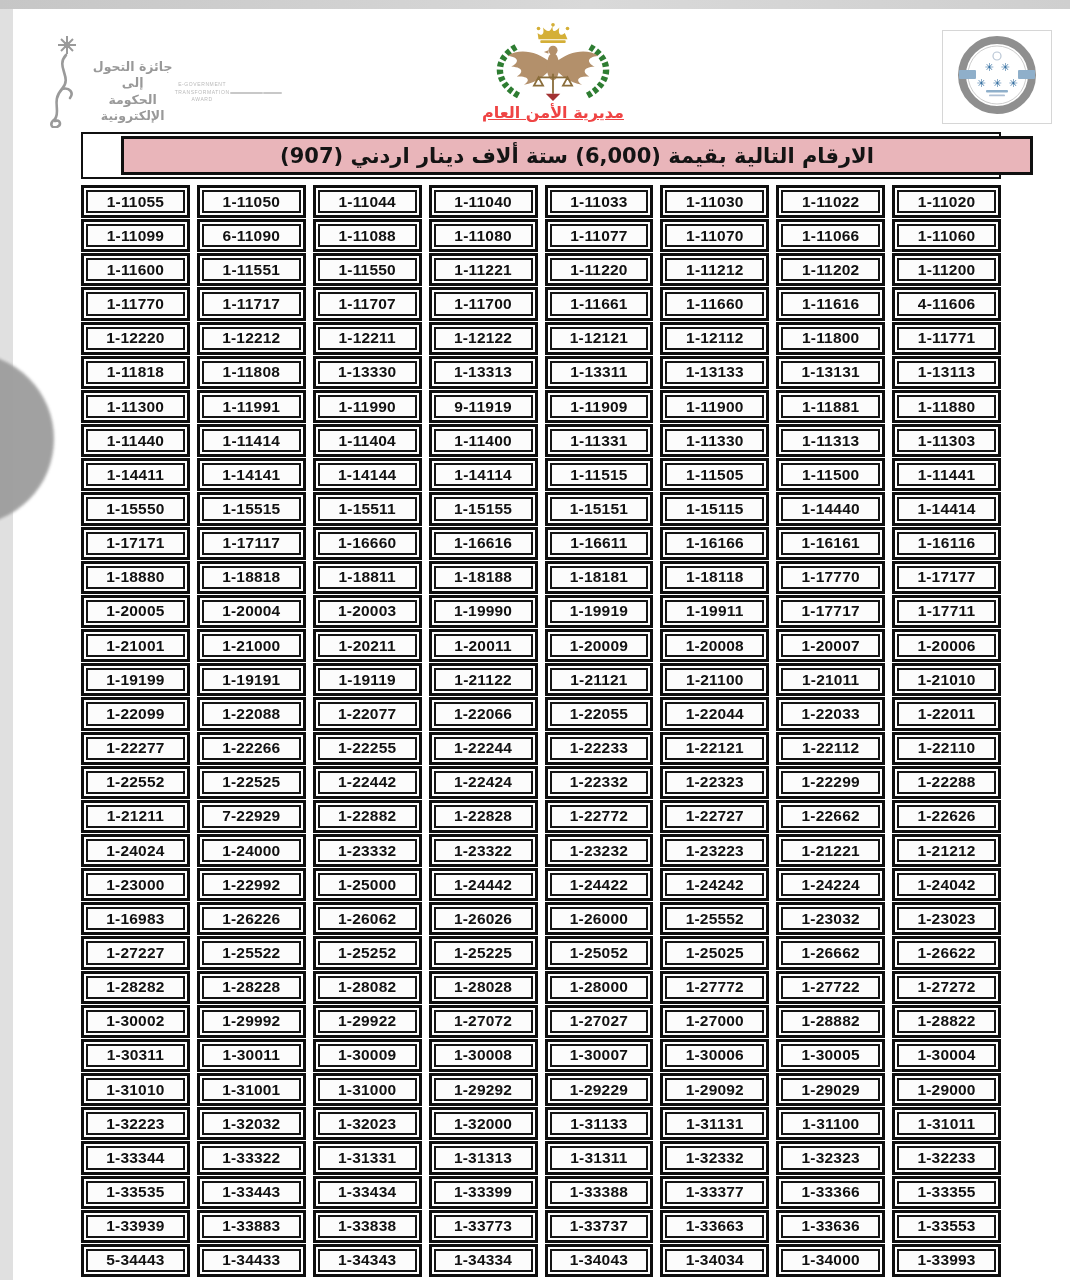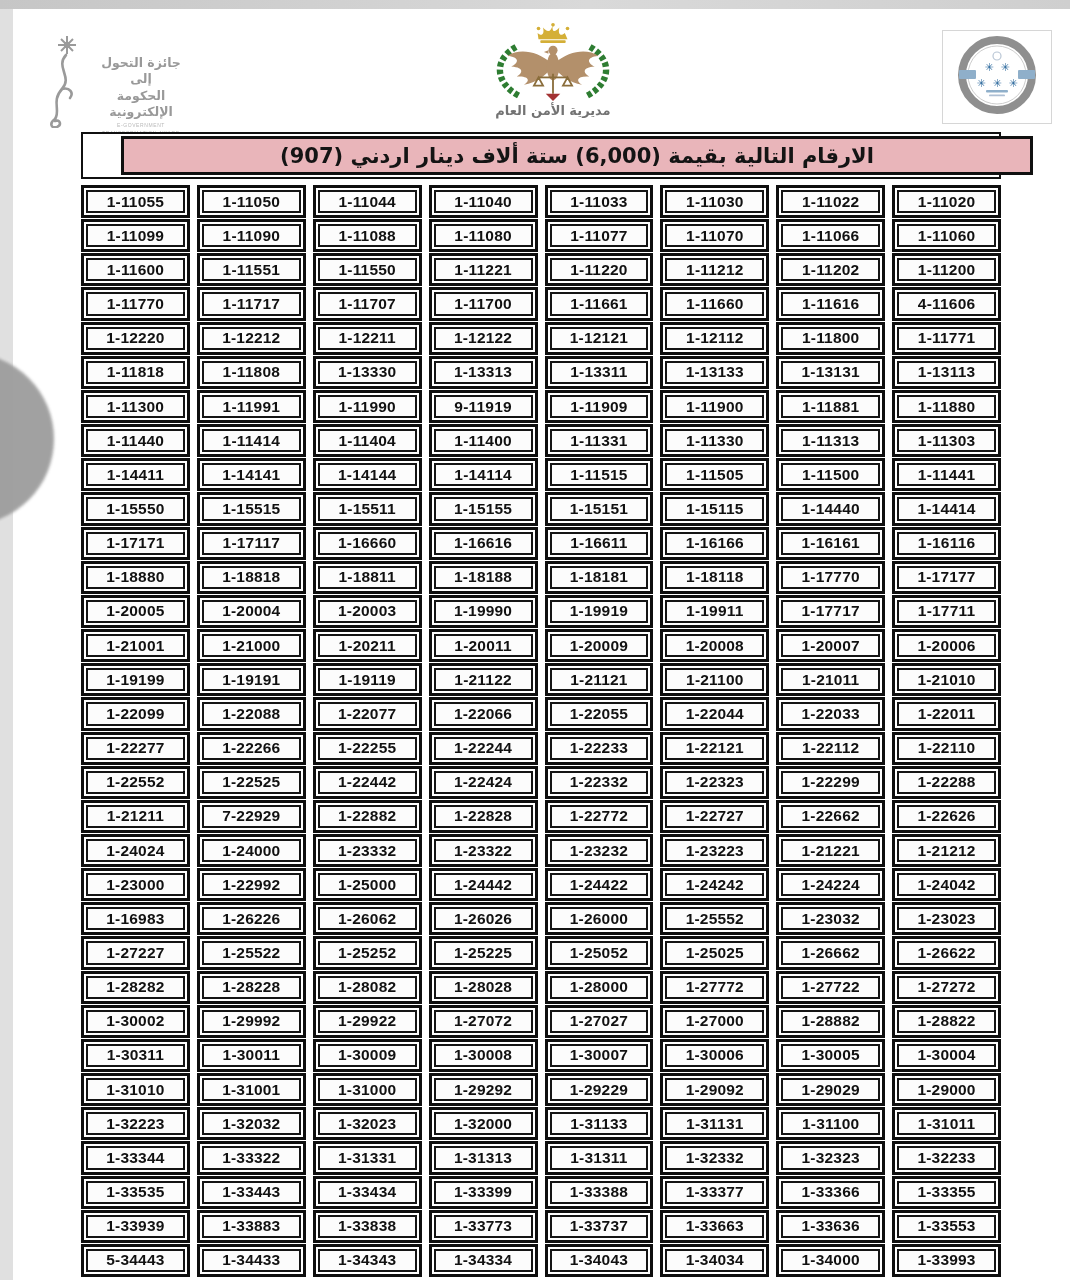--- a/index.html
+++ b/index.html
@@ -10,28 +10,28 @@
   
   .top-band{position:absolute;left:0;top:0;width:1070px;height:9px;background:linear-gradient(90deg,#c6c6c6,#d9d9d9 55%,#cfcfcf);}
   .left-strip{position:absolute;left:0;top:9px;width:13px;height:1271px;background:#e0e0e0;}
   .page{position:absolute;left:13px;top:9px;right:0;bottom:0;background:#ffffff;border-top-left-radius:10px;}
   .overlay-circle{
     position:absolute;left:-118px;top:353px;width:172px;height:172px;border-radius:50%;
     background:#9d9d9d;filter:blur(1.5px);opacity:.95;z-index:30;
   }
   
   .logo-left{position:absolute;left:28px;top:24px;width:150px;height:95px;display:flex;gap:6px;z-index:2;}
-  .logo-left .txt{display:flex;flex-direction:column;align-items:center;justify-content:flex-start;padding-top:22px;}
+  .logo-left .txt{display:flex;flex-direction:row;align-items:center;justify-content:center;padding-top:22px;}
   .award-ar{color:#999999;font-weight:bold;font-size:12.5px;line-height:1.3;text-align:center;direction:rtl;}
   .award-en{color:#b9b9b9;font-size:5px;letter-spacing:.6px;line-height:1.5;text-align:center;margin-top:2px;font-family:"Liberation Sans",sans-serif;}
   .award-sq{height:2px;background:#c8c8c8;border-radius:1px;margin-top:3px;}
   .sq1{width:46px;} .sq2{width:26px;}
 
   .logo-center{position:absolute;left:455px;top:14px;width:170px;height:102px;text-align:center;z-index:2;}
-  .psd-caption{color:#737373;font-weight:bold;font-size:13px;margin-top:-2px;direction:rtl;letter-spacing:0;filter:blur(.3px);}
+  .psd-caption{color:#ef4444;font-weight:bold;font-size:16px;margin-top:-2px;direction:rtl;letter-spacing:0;filter:blur(.3px);text-decoration:underline;}
 
   .logo-right{position:absolute;left:929px;top:21px;width:108px;height:92px;background:#fff;border:1px solid #d6d6d6;display:flex;align-items:center;justify-content:center;z-index:2;}
 
   
   .title-bar{
     position:absolute;left:68px;top:123px;width:920px;height:47px;z-index:2;
     border:2px solid #101010;background:#ffffff;padding:2px;box-sizing:border-box;
   }
   .title-inner{
     width:100%;height:100%;box-sizing:border-box;border:3px solid #101010;
@@ -177,21 +177,21 @@
       <div class="cell">
         <div class="cell-inner">1-11022</div>
       </div>
       <div class="cell">
         <div class="cell-inner">1-11020</div>
       </div>
       <div class="cell">
         <div class="cell-inner">1-11099</div>
       </div>
       <div class="cell">
-        <div class="cell-inner">1-11090</div>
+        <div class="cell-inner">6-11090</div>
       </div>
       <div class="cell">
         <div class="cell-inner">1-11088</div>
       </div>
       <div class="cell">
         <div class="cell-inner">1-11080</div>
       </div>
       <div class="cell">
         <div class="cell-inner">1-11077</div>
       </div>

